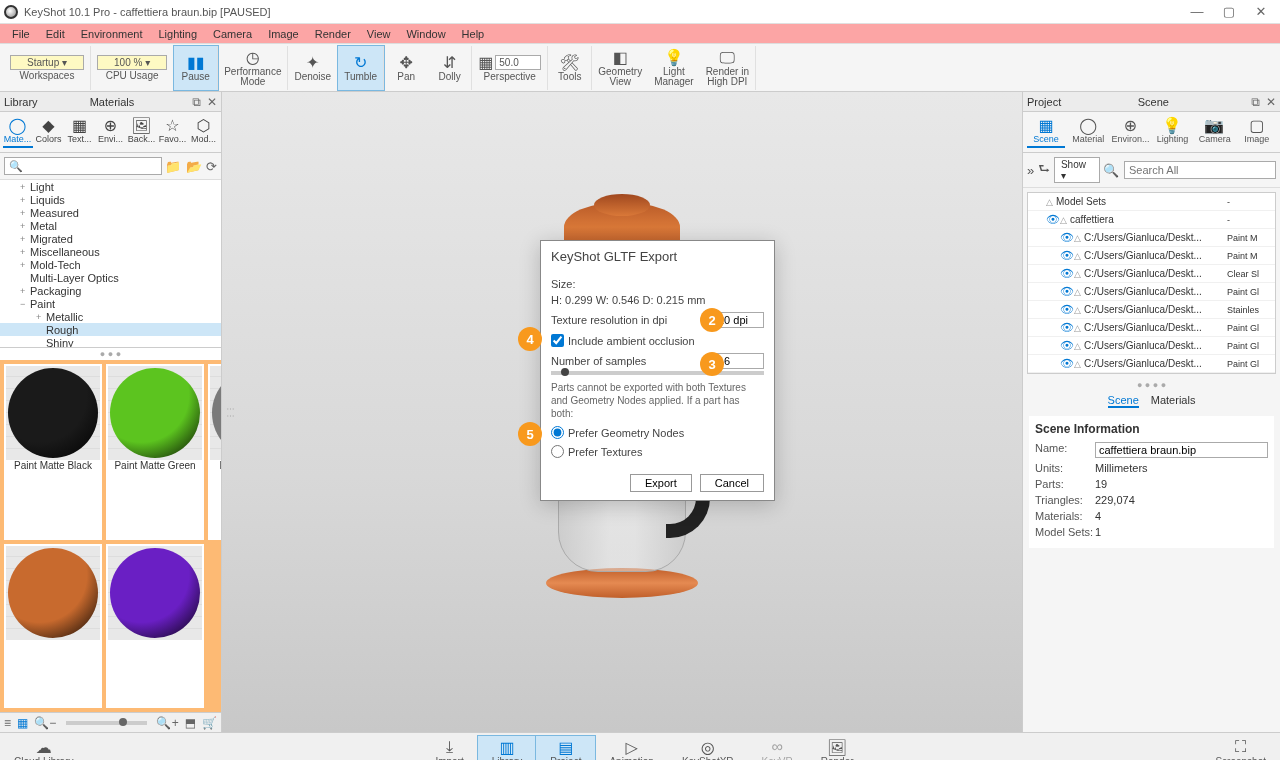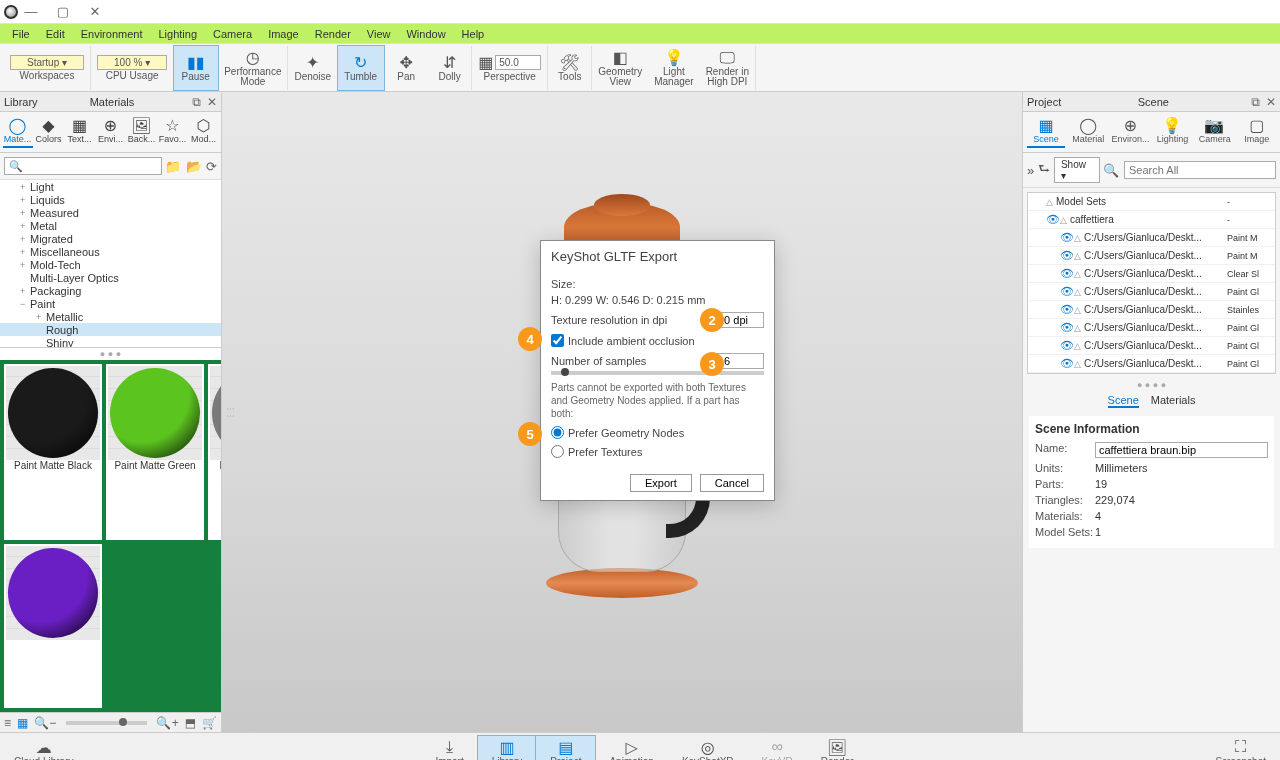--- a/index.html
+++ b/index.html
@@ -2,21 +2,21 @@
 <html><head>
 <meta charset="utf-8">
 <style>
 * { box-sizing: border-box; margin: 0; padding: 0; font-family: "Segoe UI", Tahoma, sans-serif; }
 body { background: #f0f0f0; width: 1280px; height: 760px; overflow: hidden; font-size: 11px; color: #333; position: relative; }
 .titlebar { height: 24px; background: #fff; display: flex; align-items: center; padding: 0 4px; border-bottom: 1px solid #e0e0e0; }
 .titlebar .app-icon { width: 14px; height: 14px; border-radius: 50%; border: 2px solid #333; margin-right: 6px; background: radial-gradient(circle at 40% 40%, #fff, #888); }
 .titlebar .title { font-size: 11px; color: #555; flex: 1; }
 .win-controls { display: flex; gap: 18px; padding-right: 8px; }
 .win-controls span { width: 14px; text-align: center; color: #666; font-size: 13px; cursor: default; }
-.menubar { height: 20px; background: #bef264; display: flex; align-items: center; padding: 0 4px; border-bottom: 1px solid #ddd; font-size: 11px; }
+.menubar { height: 20px; background: #fca5a5; display: flex; align-items: center; padding: 0 4px; border-bottom: 1px solid #ddd; font-size: 11px; }
 .menubar span { padding: 0 8px; cursor: default; }
 .toolbar { height: 48px; background: #f5f5f5; display: flex; align-items: center; border-bottom: 1px solid #ccc; padding: 0 4px; gap: 0; }
 .toolbar .group { display: flex; flex-direction: column; align-items: center; justify-content: center; padding: 2px 6px; height: 44px; border-right: 1px solid #e0e0e0; font-size: 10px; color: #555; cursor: default; min-width: 44px; }
 .toolbar .group.noborder { border-right: none; }
 .toolbar .ico { font-size: 16px; height: 18px; display: flex; align-items: center; justify-content: center; color: #555; }
 .toolbar .group.active { background: #cde6f7; outline: 1px solid #7ab8e0; }
 .toolbar .dropdown { font-size: 10px; border: 1px solid #aaa; background: #fef9c3; padding: 1px 16px; }
 .toolbar .numbox { font-size: 10px; border: 1px solid #aaa; background: #fff; width: 46px; text-align: left; padding: 1px 3px; }
 .main { display: flex; height: 640px; }
 .left-panel { width: 222px; background: #f5f5f5; border-right: 1px solid #ccc; display: flex; flex-direction: column; }
@@ -29,21 +29,21 @@
 .lib-tabs .lt .ico { font-size: 16px; height: 18px; }
 .search-row { display: flex; align-items: center; padding: 4px; gap: 4px; border-bottom: 1px solid #ddd; }
 .search-row input { flex: 1; border: 1px solid #aaa; padding: 2px 4px; font-size: 11px; background: #fff; }
 .search-row .sic { color: #666; cursor: default; font-size: 13px; }
 .tree { flex: 0 0 auto; max-height: 168px; overflow: hidden; font-size: 11px; background: #fff; border-bottom: 1px solid #ccc; }
 .tree .tnode { display: flex; align-items: center; height: 13px; padding-left: 20px; cursor: default; }
 .tree .tnode .exp { width: 10px; color: #888; font-size: 9px; }
 .tree .tnode.sel { background: #cde6f7; }
 .tree .tnode.sub { padding-left: 36px; }
 .dots-row { text-align: center; color: #aaa; font-size: 9px; background: #fff; padding: 1px 0; }
-.swatches { display: grid; grid-template-columns: 1fr 1fr 1fr 1fr; gap: 4px; padding: 4px; background: #15803d; overflow-y: auto; flex: 1; }
+.swatches { display: grid; grid-template-columns: 1fr 1fr 1fr; gap: 4px; padding: 4px; background: #fdba74; overflow-y: auto; flex: 1; }
 .swatch { background: #fff; display: flex; flex-direction: column; align-items: center; padding: 2px; font-size: 10px; }
 .swatch .ball { width: 90px; height: 90px; border-radius: 50%; margin: 2px 0; position: relative; overflow: hidden; }
 .swatch .frame { width: 94px; height: 94px; display: flex; align-items: center; justify-content: center; background: repeating-linear-gradient(0deg,#e8e8e8,#e8e8e8 11px,#ddd 11px,#ddd 12px), repeating-linear-gradient(90deg,#e8e8e8,#e8e8e8 11px,#ddd 11px,#ddd 12px); }
 .left-bottom { height: 20px; display: flex; align-items: center; padding: 0 4px; gap: 6px; border-top: 1px solid #ccc; background: #f0f0f0; }
 .left-bottom .b { color: #666; cursor: default; font-size: 12px; }
 .left-bottom .slider { flex: 1; height: 4px; background: #ccc; position: relative; margin: 0 4px; }
 .left-bottom .slider .thumb { position: absolute; right: 20px; top: -3px; width: 8px; height: 8px; border-radius: 50%; background: #666; }
 .viewport { flex: 1; background: linear-gradient(#e8e8e8,#d8d8d8 60%,#c8c8c8); position: relative; display: flex; align-items: center; justify-content: center; }
 .right-panel { width: 258px; background: #f5f5f5; border-left: 1px solid #ccc; display: flex; flex-direction: column; }
 .scene-tabs { display: flex; justify-content: space-around; padding: 4px 2px; border-bottom: 1px solid #ccc; font-size: 9px; }
@@ -99,20 +99,21 @@
 .pot .band { position: absolute; top: 200px; left: 22px; width: 136px; height: 24px; background: linear-gradient(#222,#555,#222); border-radius: 6px; }
 .pot .base { position: absolute; top: 366px; left: 14px; width: 152px; height: 30px; border-radius: 50%; background: linear-gradient(#c05f2a,#e58a52,#c05f2a); }
 .pot .handle { position: absolute; top: 216px; left: 134px; width: 44px; height: 120px; border: 14px solid #222; border-left: none; border-radius: 0 40px 40px 0; background: transparent; }
 .handle-dots { position: absolute; left: 4px; top: 50%; transform: translateY(-50%); color: #aaa; font-size: 8px; letter-spacing: -1px; writing-mode: vertical-rl; display: flex; gap: 0; }
 </style>
 </head>
 <body>
 
 <div class="titlebar">
   <div class="app-icon"></div>
+  <div class="title">KeyShot 10.1 Pro  - caffettiera braun.bip [PAUSED]</div>
   <div class="win-controls">
     <span>—</span>
     <span>▢</span>
     <span>✕</span>
   </div>
 </div>
 
 <div class="menubar">
   <span>File</span>
   <span>Edit</span>

